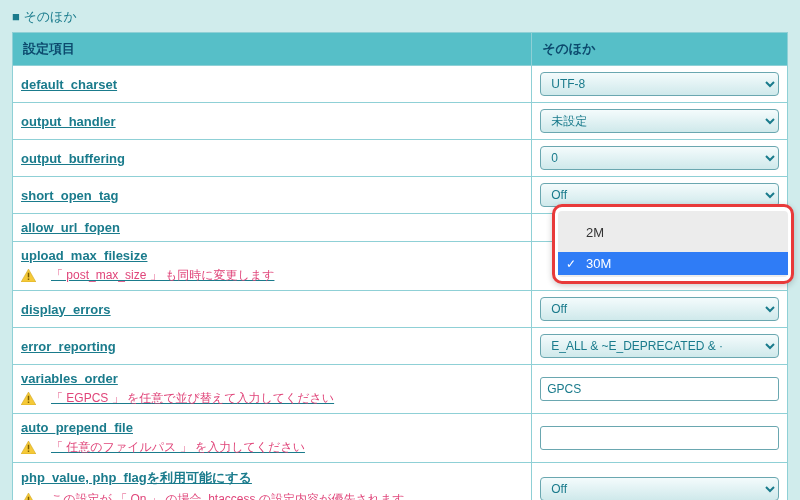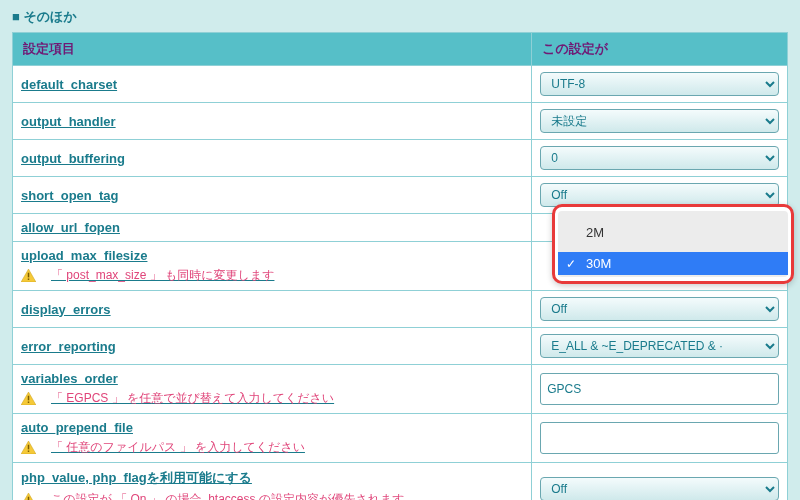--- a/index.html
+++ b/index.html
@@ -5,32 +5,32 @@
   * { box-sizing: border-box; margin: 0; padding: 0; }
   body {
     font-family: "Hiragino Sans", "Meiryo", sans-serif;
     font-size: 13px;
     background: #d0ecec;
     padding: 8px 12px;
     color: #1a7b8c;
   }
   .section-header {
     color: #1a7b8c;
-    font-weight: bold;
+    font-weight: normal;
     font-size: 13px;
     margin-bottom: 6px;
   }
   table {
     width: 100%;
     border-collapse: collapse;
     background: #fff;
   }
   th {
     background: #56bfc8;
-    color: #701a75;
+    color: #0c4a6e;
     text-align: left;
     padding: 7px 10px;
     font-weight: bold;
     font-size: 13px;
     border: 1px solid #8fd0d6;
   }
   td {
     border: 1px solid #8fd0d6;
     padding: 6px 8px;
     vertical-align: middle;
@@ -64,21 +64,21 @@
     height: 24px;
   }
   input.txt {
     width: 100%;
     padding: 4px 6px;
     border: 1px solid #6aa7b0;
     border-radius: 3px;
     background: #fff;
     color: #1a7b8c;
     font-size: 12px;
-    height: 32px;
+    height: 24px;
   }
   
   .dropdown-popup {
     position: absolute;
     top: 196px;
     left: 540px;
     width: 242px;
     background: #fff;
     border: 3px solid #e83a3a;
     border-radius: 10px;
@@ -116,21 +116,21 @@
 <body>
 
 <div class="container">
 
 <div class="section-header">■ そのほか</div>
 
 <table>
   <thead>
     <tr>
       <th>設定項目</th>
-      <th>この設定が</th>
+      <th>そのほか</th>
     </tr>
   </thead>
   <tbody>
     <tr>
       <td class="label-cell"><span class="setting-name">default_charset</span></td>
       <td class="value-cell"><select class="sel"><option>UTF-8</option></select></td>
     </tr>
     <tr>
       <td class="label-cell"><span class="setting-name">output_handler</span></td>
       <td class="value-cell"><select class="sel"><option>未設定</option></select></td>

